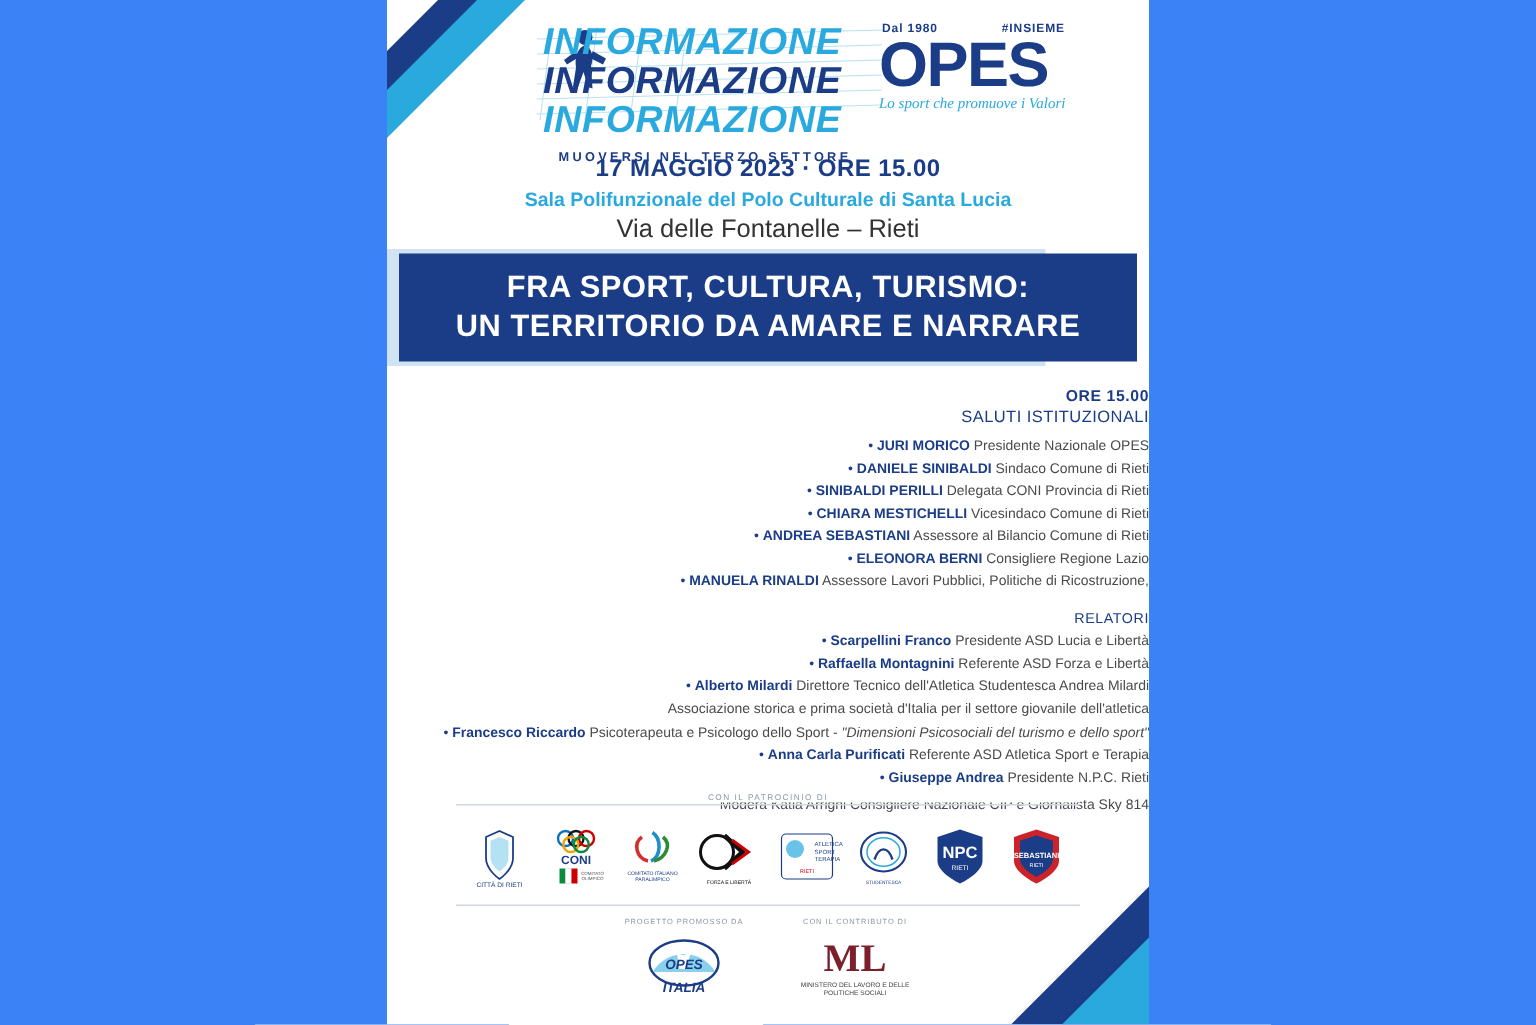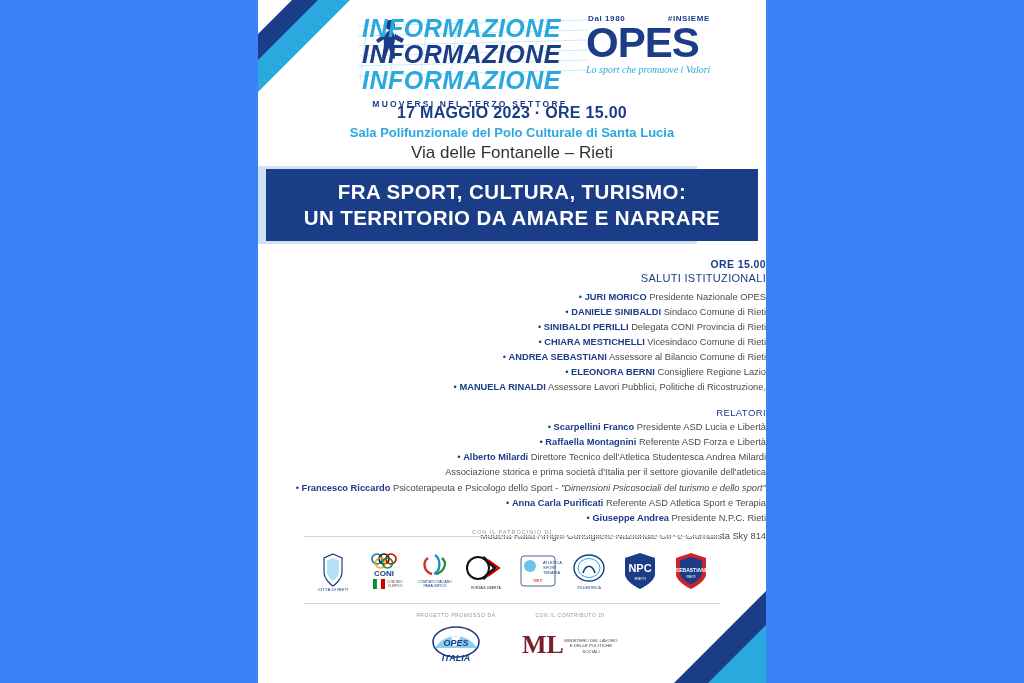--- a/index.html
+++ b/index.html
@@ -332,21 +332,21 @@
             <ellipse cx="35" cy="20" rx="23" ry="15" fill="none" stroke="#1b3c86" stroke-width="1.6"></ellipse>
             <path d="M14 26 C24 10 46 10 56 26" fill="#2aa9df" opacity=".55"></path>
             <path d="M30 12 C33 16 36 15 40 12 L36 24 L32 24 Z" fill="#ffffff"></path>
             <text x="35" y="24" font-size="9" font-weight="bold" font-style="italic" text-anchor="middle" fill="#1b3c86" font-family="Liberation Sans, sans-serif">OPES</text>
             <text x="35" y="39" font-size="9" font-weight="bold" font-style="italic" text-anchor="middle" fill="#1b3c86" font-family="Liberation Sans, sans-serif">ITALIA</text>
           </svg>
         </div>
       </div>
       <div class="bcol">
         <div class="bcap">CON IL CONTRIBUTO DI</div>
-        <div class="bbox" style="flex-direction:row;">
+        <div class="bbox" style="flex-direction:column;">
           <div class="ml-logo">ML</div>
           <div class="ml-sub">MINISTERO DEL LAVORO E DELLE POLITICHE SOCIALI</div>
         </div>
       </div>
     </div>
 
   </div>
 </div>
 
 </body></html>

